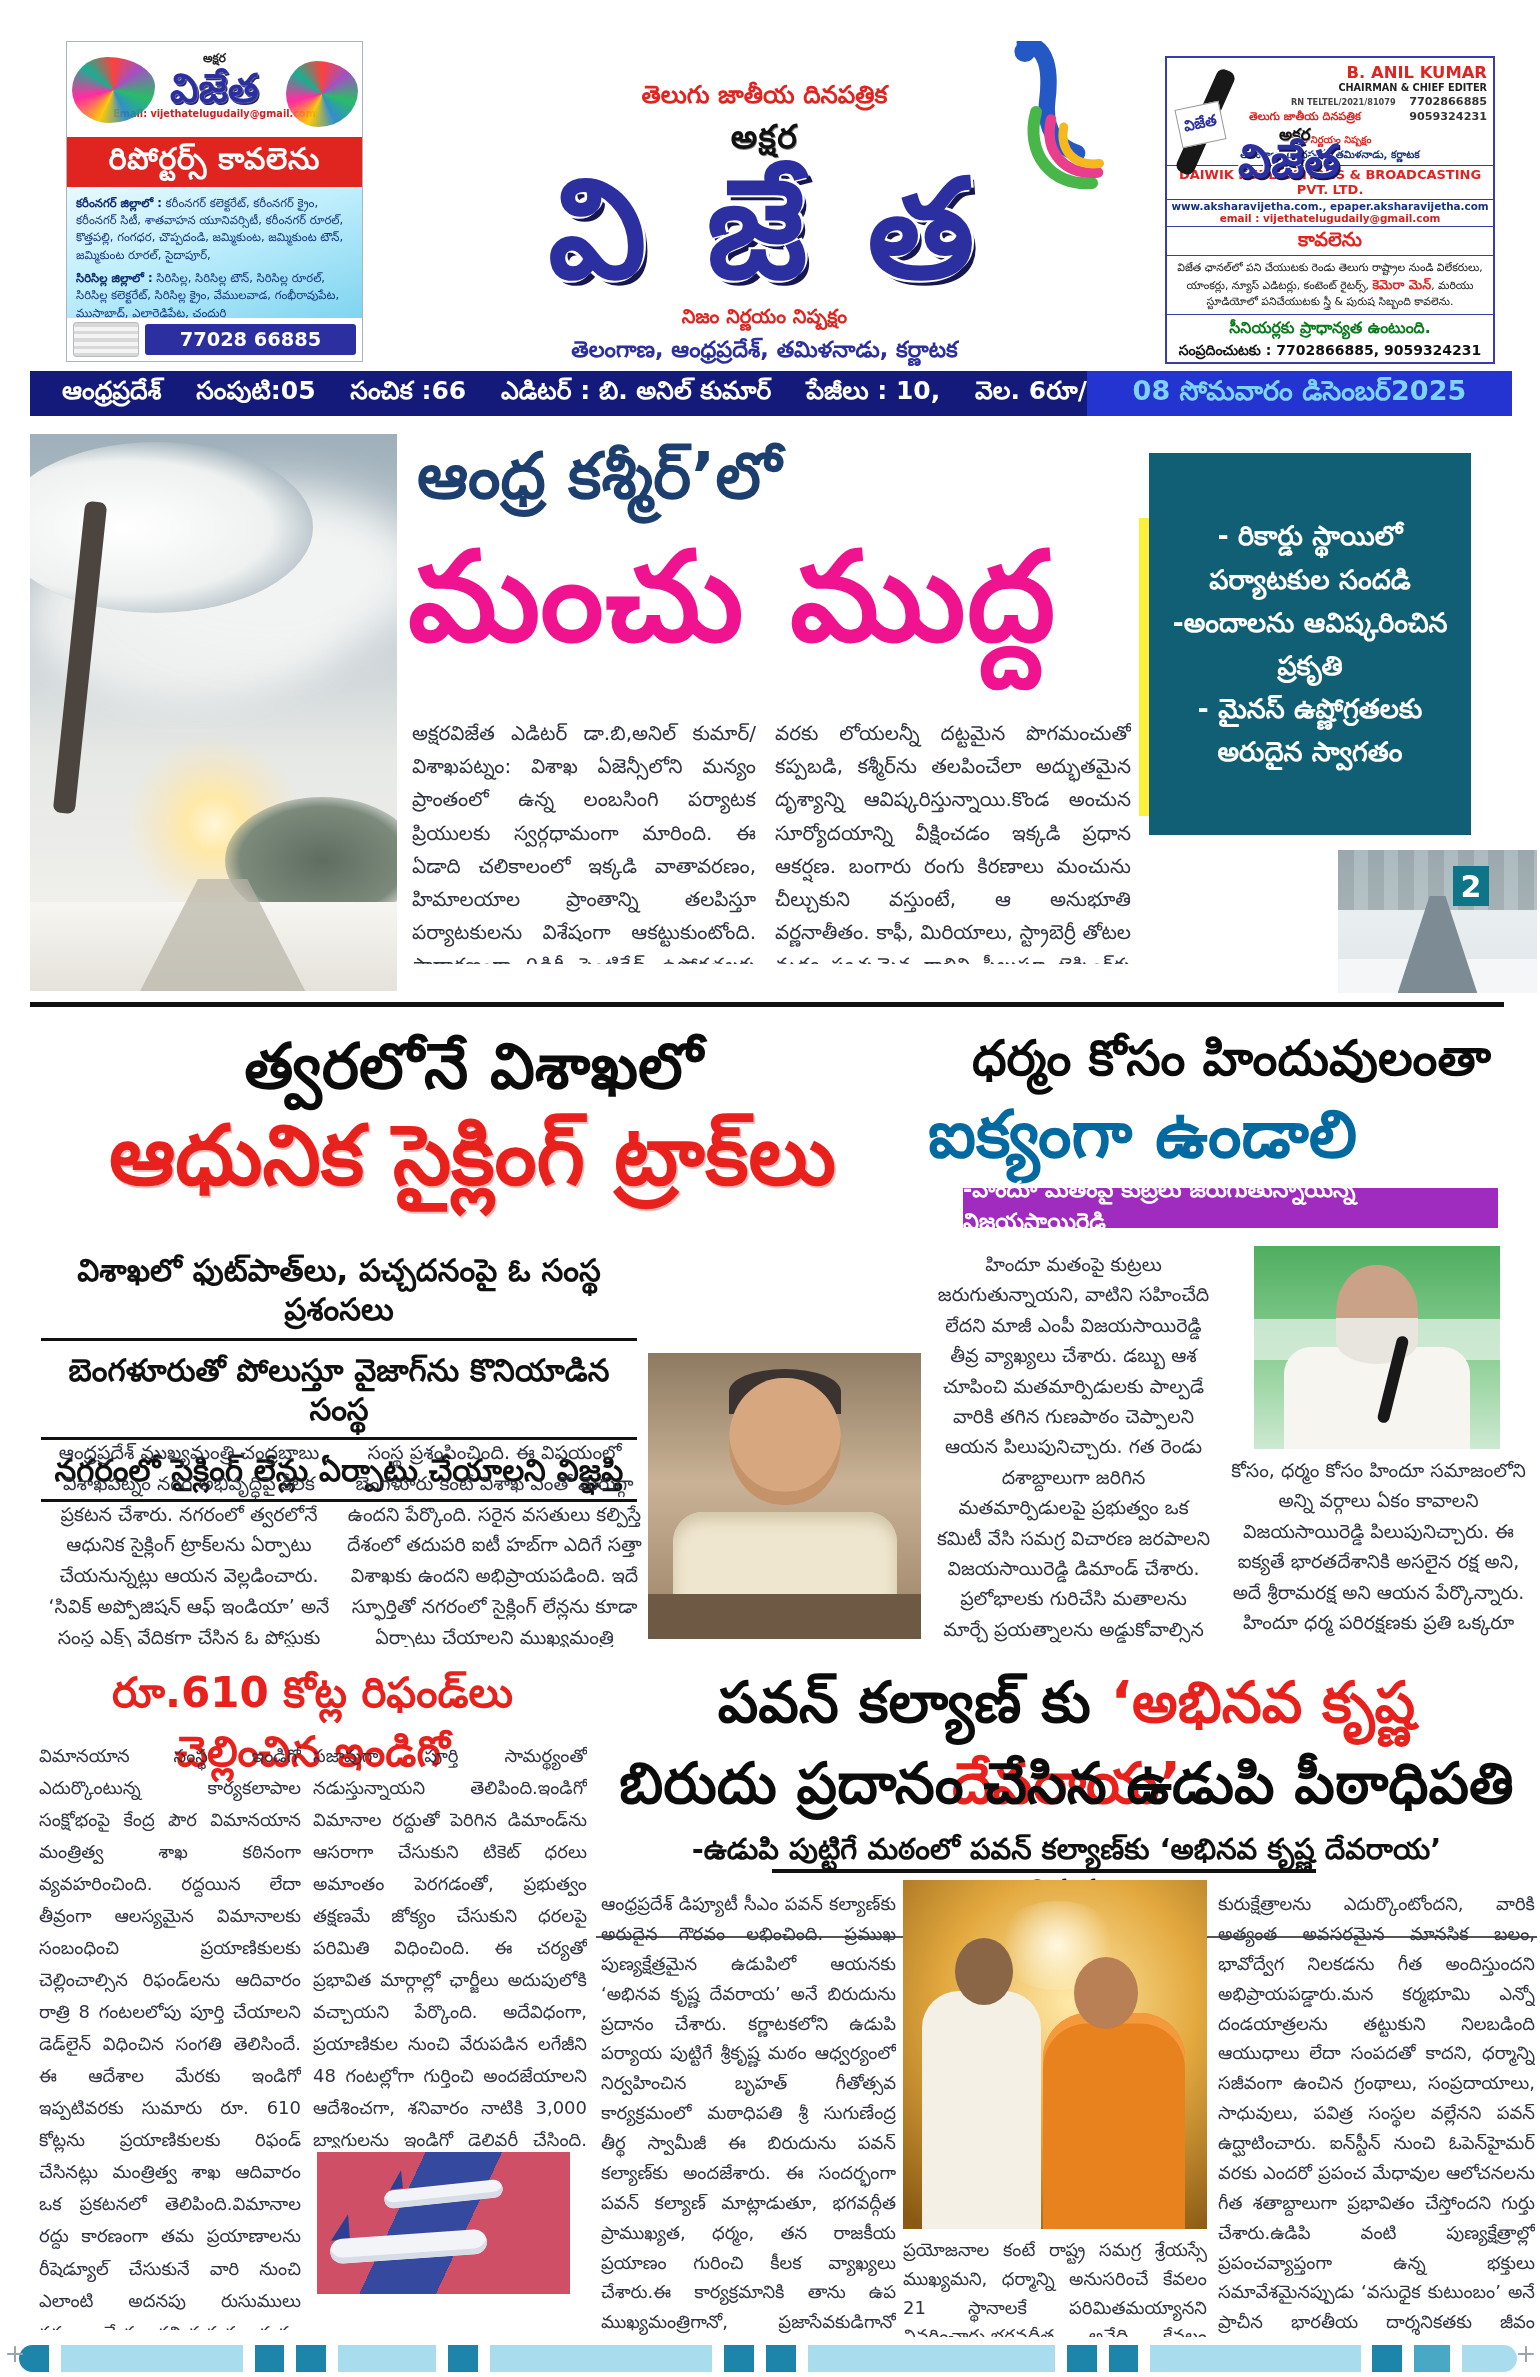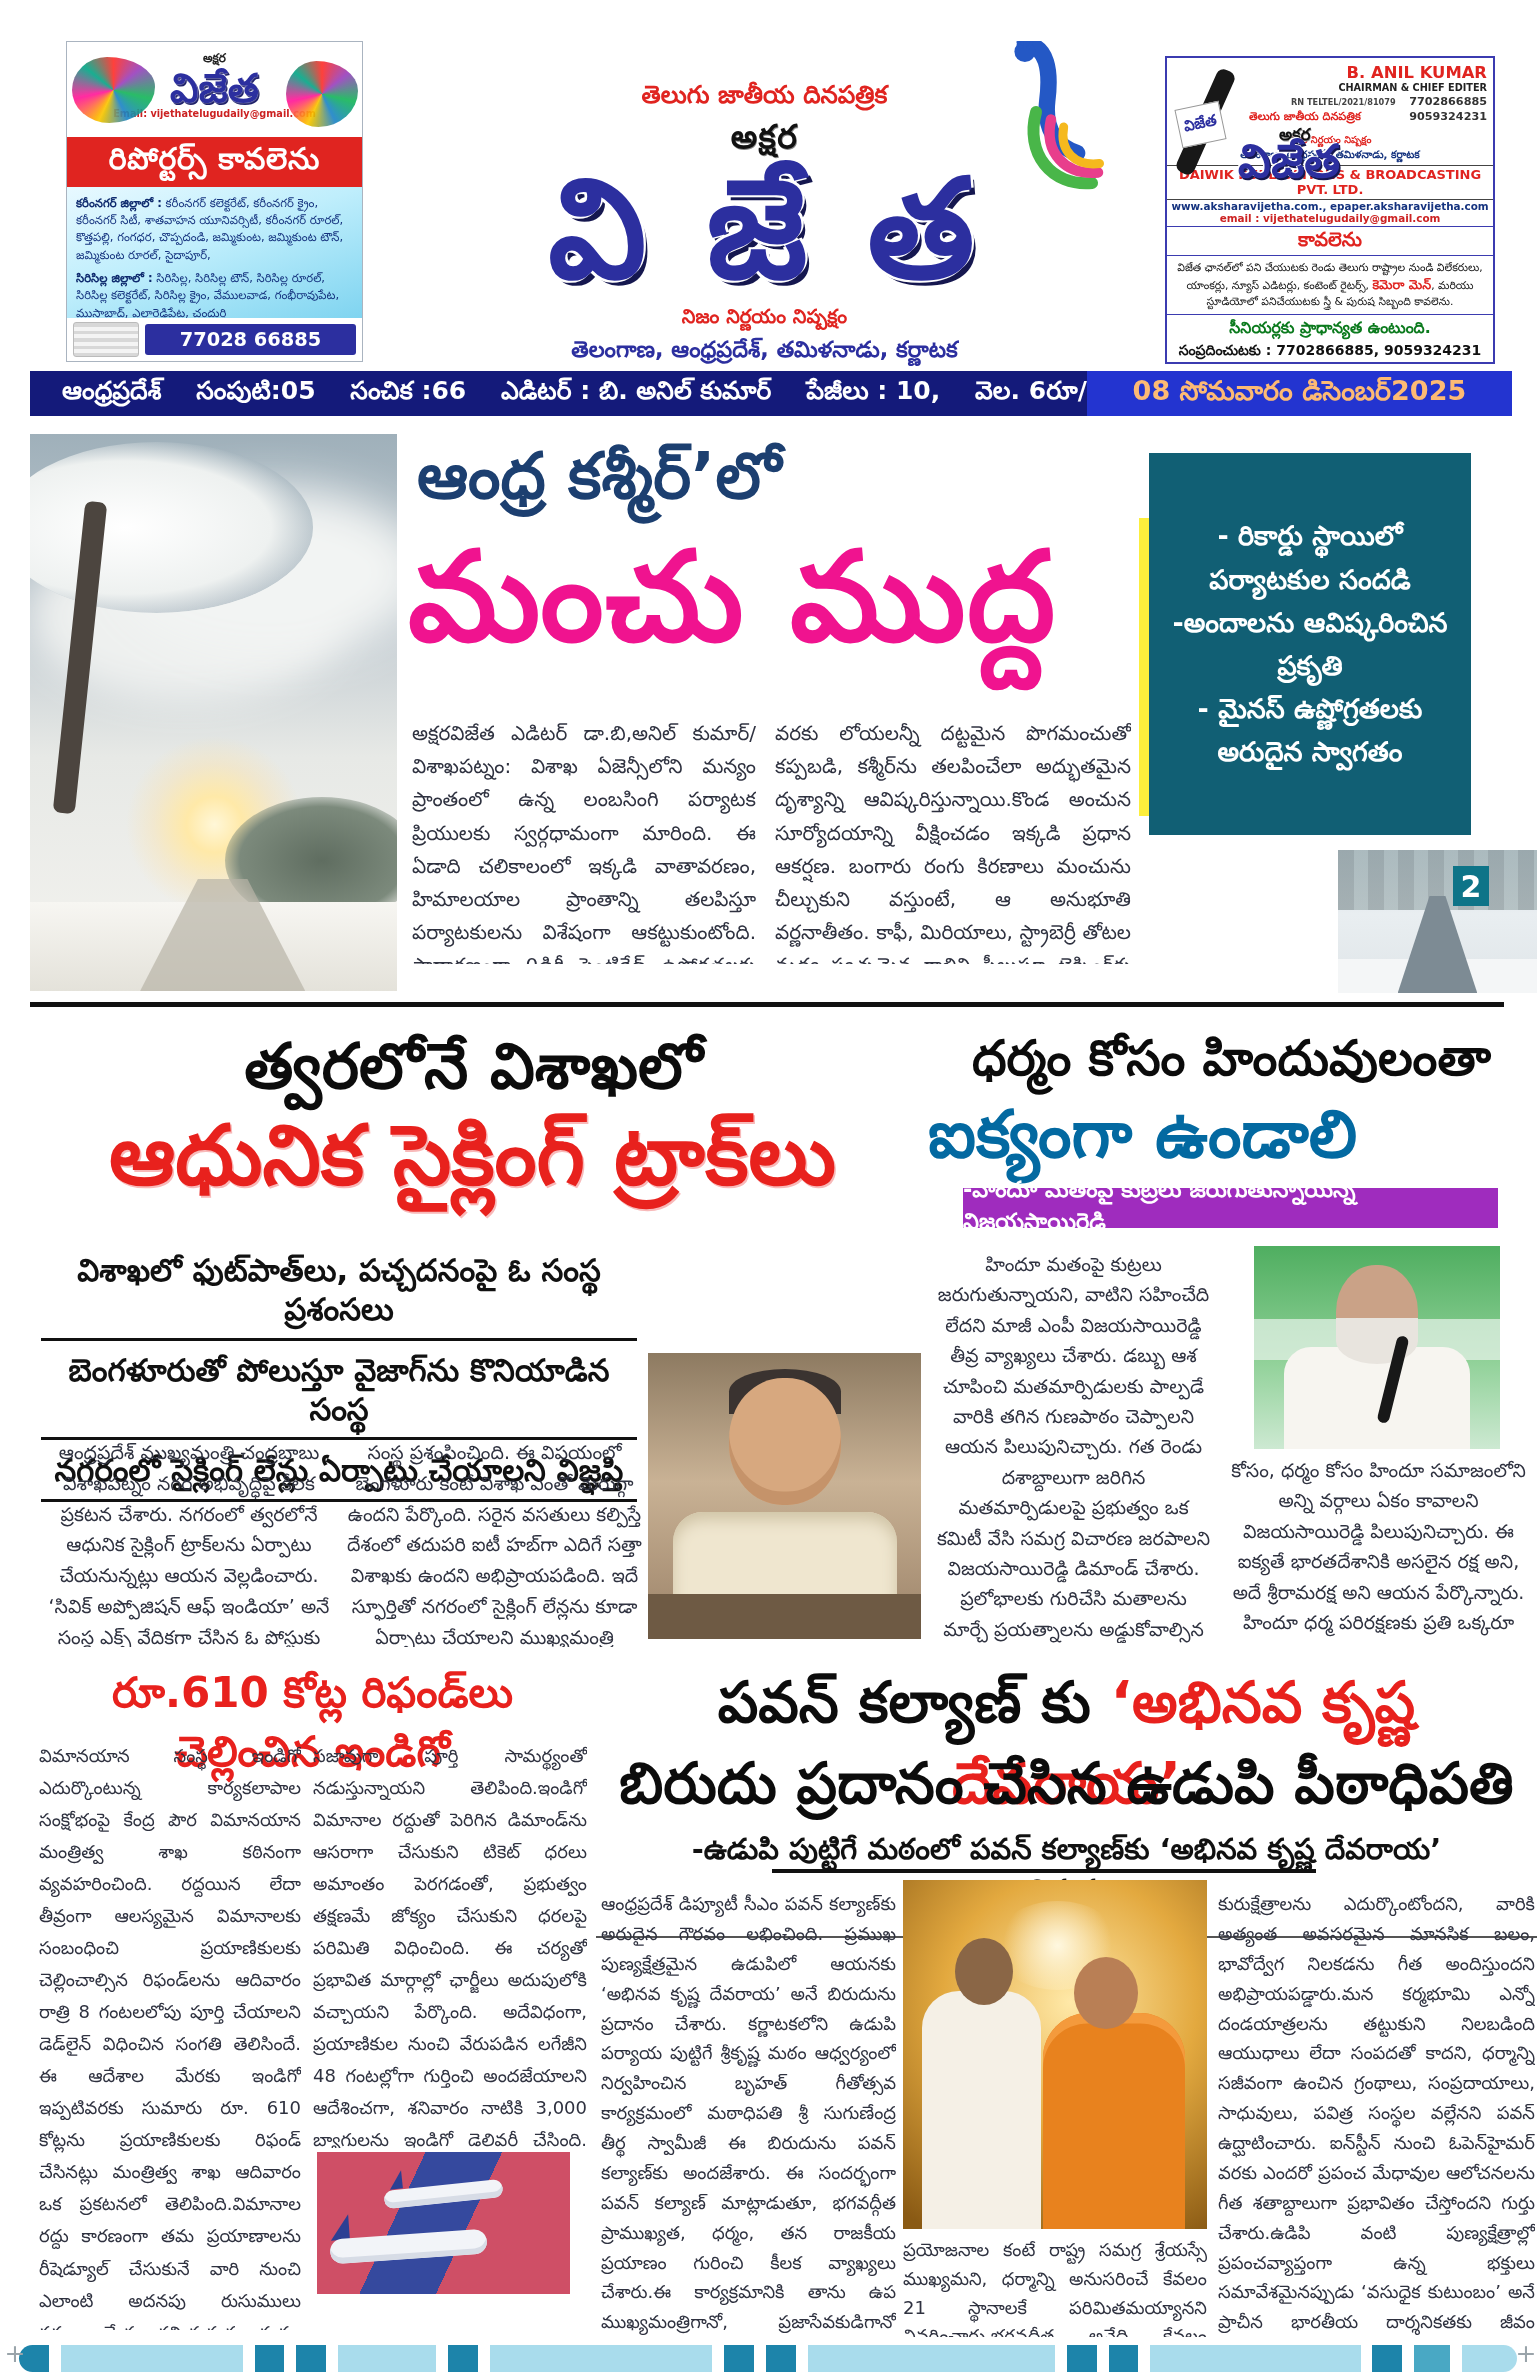--- a/index.html
+++ b/index.html
@@ -63,21 +63,21 @@
   .ra-wanted-title{color:#e02420;text-align:center;font-weight:900;font-size:19.4px;border-bottom:1.5px solid #3b3bb0;padding:0.7px 0;}
   .ra-wanted{color:#111;font-size:10.8px;line-height:1.45;text-align:center;padding:3.7px 6px;border-bottom:1.5px solid #3b3bb0;}
   .ra-wanted .hl{color:#e02420;font-weight:900;font-size:12.7px;}
   .ra-seniors{color:#0b7a1d;text-align:center;font-weight:900;font-size:15.7px;padding-top:3px;}
   .ra-contact{color:#111;text-align:center;font-weight:900;font-size:14px;padding-top:1.5px;}
 
   
   .date-bar{left:30px;top:371px;width:1482px;height:45px;display:flex;}
   .db-info{flex:1;background:#141a7a;color:#fff;font-weight:800;font-size:25px;display:flex;
            align-items:center;justify-content:center;white-space:pre;padding-left:32px;}
-  .db-date{width:452px;background:#2334d0;color:#fdba74;font-weight:900;font-size:27px;display:flex;
+  .db-date{width:452px;background:#2334d0;color:#7dd3fc;font-weight:900;font-size:27px;display:flex;
            align-items:center;justify-content:center;}
 
   
   .lead-photo{left:30px;top:434px;width:367px;height:557px;overflow:hidden;
       background:linear-gradient(180deg,#9fb0ba 0%,#c3ccd2 34%,#e7e9e6 58%,#f4f3ef 100%);}
   .lead-photo .sun{position:absolute;left:26%;top:54%;width:179px;height:179px;border-radius:50%;
       background:radial-gradient(circle,#fff7d8 0%,#ffe9a8 22%,rgba(255,225,160,.35) 48%,transparent 70%);}
   .lead-photo .trunk{position:absolute;left:39px;top:67px;width:22.4px;height:313px;background:#4c453f;transform:rotate(6deg);border-radius:7.5px;}
   .lead-photo .branches{position:absolute;left:-30px;top:7.5px;width:313px;height:171px;border-radius:50%;
       background:radial-gradient(ellipse at 40% 50%,#ffffff 0%,#eef1f0 55%,transparent 75%);box-shadow:112px 45px 45px #f2f4f3,30px 89px 37px #eef0ef;}

